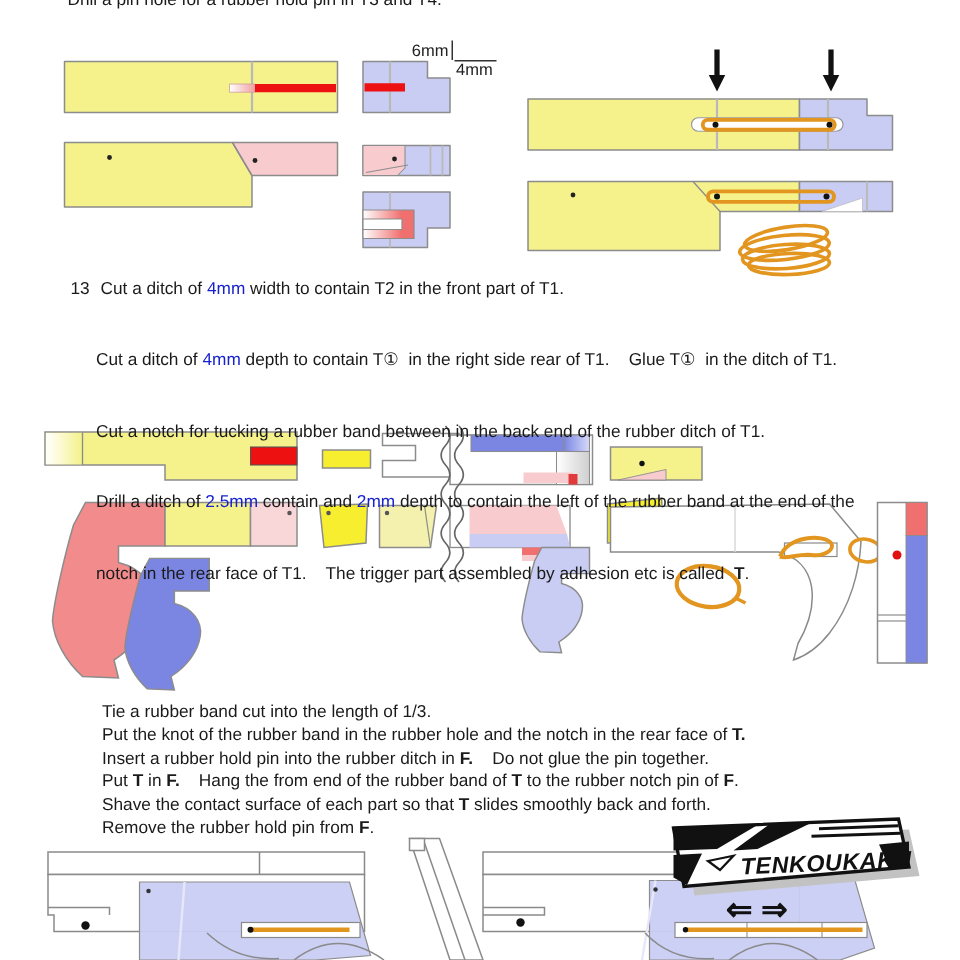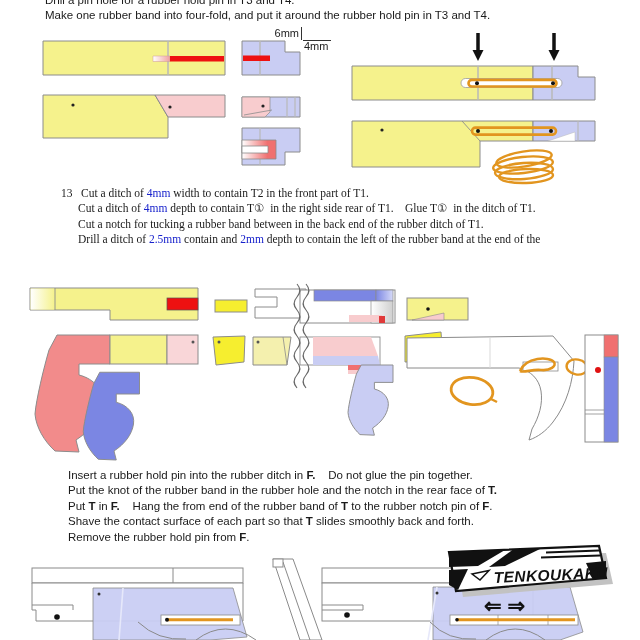--- a/index.html
+++ b/index.html
@@ -10,22 +10,22 @@
   }
   html,body{margin:0;padding:0;}
   #page{position:relative;width:640px;height:640px;background:#ffffff;overflow:hidden;
         font-family:"Liberation Sans",sans-serif;color:var(--c-ink);}
   #art{position:absolute;left:0;top:0;z-index:1;}
   .txt{position:absolute;z-index:2;font-size:11.5px;line-height:15.4px;}
   .tline{white-space:pre;}
   .mm{color:var(--c-blue-text);}
   .bld{font-weight:bold;}
   #topnote{left:45px;top:-7px;}
-  #step13{left:61px;top:186px;font-family:Liberation Serif, serif;}
-  #step13 .body{padding-left:17px;}
+  #step13{left:47px;top:186px;}
+  #step13 .body{padding-left:17px;margin-top:32px;}
   #step13 .first{padding-left:0;}
   .stepnum{display:inline-block;width:20px;}
   #asm{left:68px;top:468px;}
 </style>
 </head>
 <body>
 
 <div id="page">
 
 <svg id="art" width="640" height="640" viewBox="0 0 640 640">
@@ -236,31 +236,32 @@
     <line x1="541" y1="557.5" x2="600" y2="555.5" stroke="#111" stroke-width="2"></line>
     <polygon points="449,570 468,569 458,590 449,585" fill="#111"></polygon>
     <polygon points="586,563 606,561 606,578 593,579" fill="#111"></polygon>
     <polygon points="472,574 489,570.5 480,580" fill="#ffffff" stroke="#111" stroke-width="1.5"></polygon>
     <text x="494" y="583" font-size="15.5" font-weight="bold" font-style="italic" letter-spacing="0.4" fill="#111" transform="rotate(-2.5 494 583)">TENKOUKAKU</text>
   </g>
 </svg>
 
   <div id="topnote" class="txt">
     <div class="tline">Drill a pin hole for a rubber hold pin in T3 and T4.</div>
-    <div class="tline">Make one rubber band into four-fold, and put it around the rubber hold pin in T3 and T4.</div>
   </div>
 
   <div id="step13" class="txt">
     <div class="tline first"><span class="stepnum">13</span><span>Cut a ditch of </span><span class="mm">4mm</span><span> width to contain T2 in the front part of T1.</span></div>
     <div class="tline body"><span>Cut a ditch of </span><span class="mm">4mm</span><span> depth to contain T①  in the right side rear of T1.    Glue T①  in the ditch of T1.</span></div>
     <div class="tline body">Cut a notch for tucking a rubber band between in the back end of the rubber ditch of T1.</div>
     <div class="tline body"><span>Drill a ditch of </span><span class="mm">2.5mm</span><span> contain and </span><span class="mm">2mm</span><span> depth to contain the left of the rubber band at the end of the</span></div>
+    <div class="tline body"><span>notch in the rear face of T1.    The trigger part assembled by adhesion etc is called  </span><span class="bld">T</span><span>.</span></div>
   </div>
 
   <div id="asm" class="txt">
+    <div class="tline">Tie a rubber band cut into the length of 1/3.</div>
+    <div class="tline"><span>Put the knot of the rubber band in the rubber hole and the notch in the rear face of </span><span class="bld">T.</span></div>
     <div class="tline"><span>Insert a rubber hold pin into the rubber ditch in </span><span class="bld">F.</span><span>    Do not glue the pin together.</span></div>
-    <div class="tline"><span>Put the knot of the rubber band in the rubber hole and the notch in the rear face of </span><span class="bld">T.</span></div>
     <div class="tline"><span>Put </span><span class="bld">T</span><span> in </span><span class="bld">F.</span><span>    Hang the from end of the rubber band of </span><span class="bld">T</span><span> to the rubber notch pin of </span><span class="bld">F</span><span>.</span></div>
     <div class="tline"><span>Shave the contact surface of each part so that </span><span class="bld">T</span><span> slides smoothly back and forth.</span></div>
     <div class="tline"><span>Remove the rubber hold pin from </span><span class="bld">F</span><span>.</span></div>
   </div>
 
 </div>
 
 </body></html>

